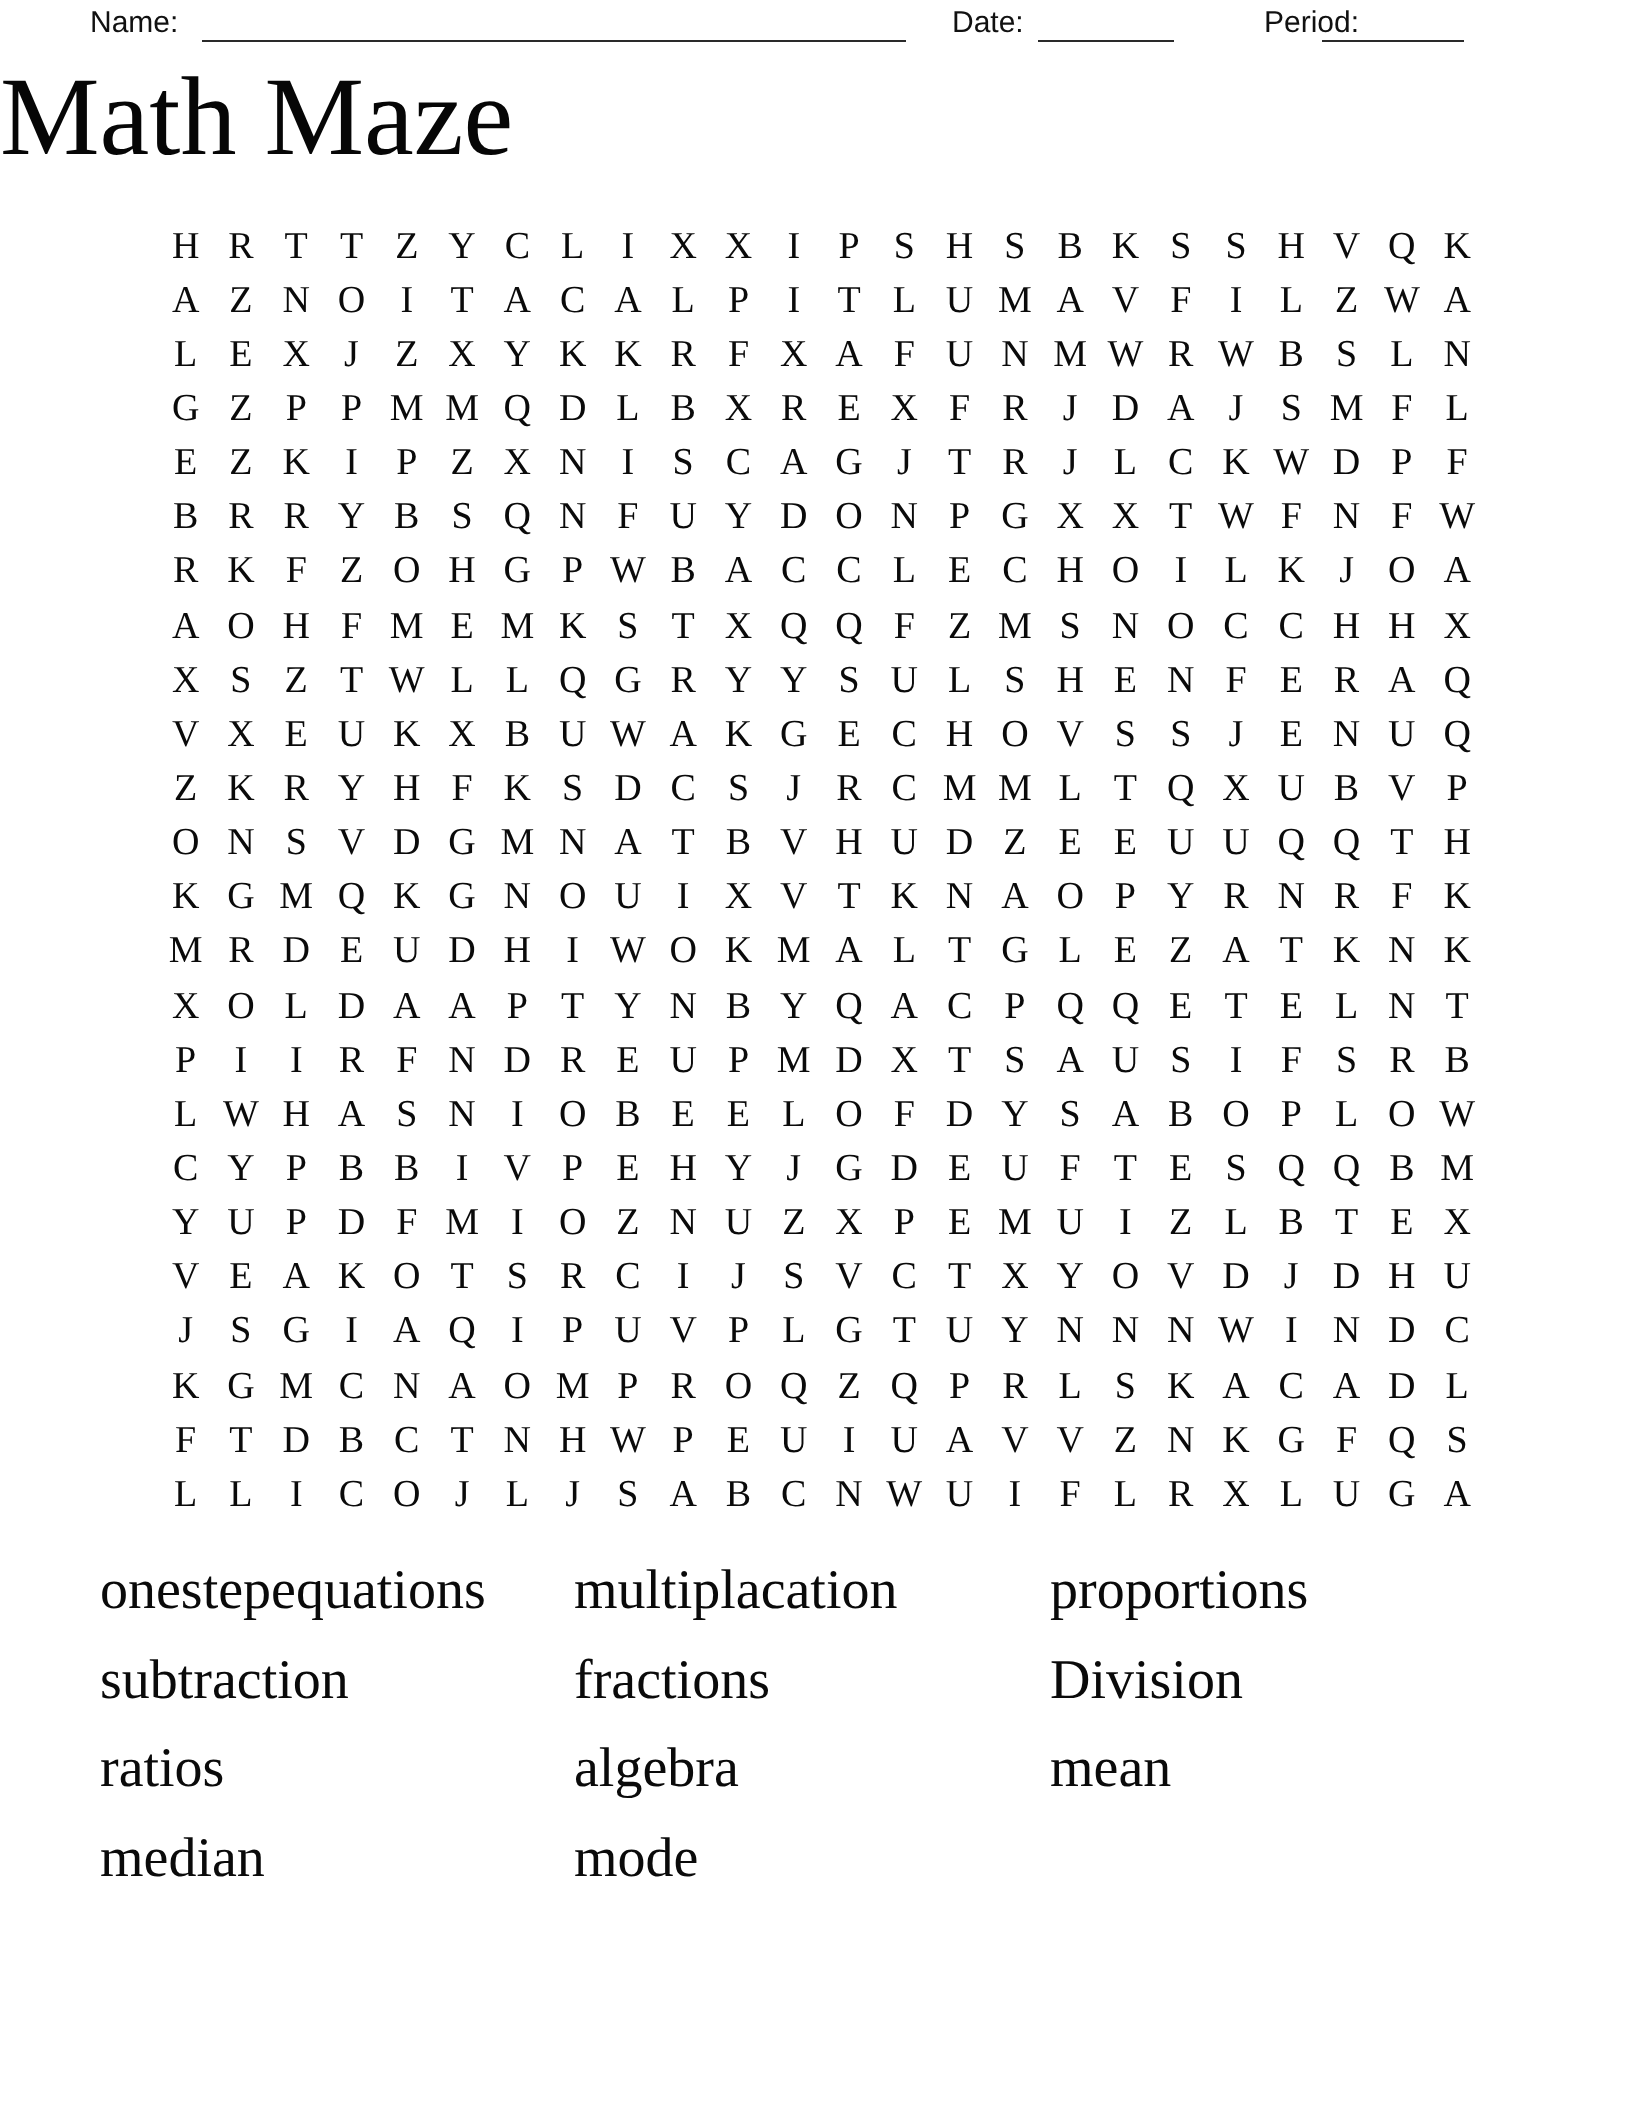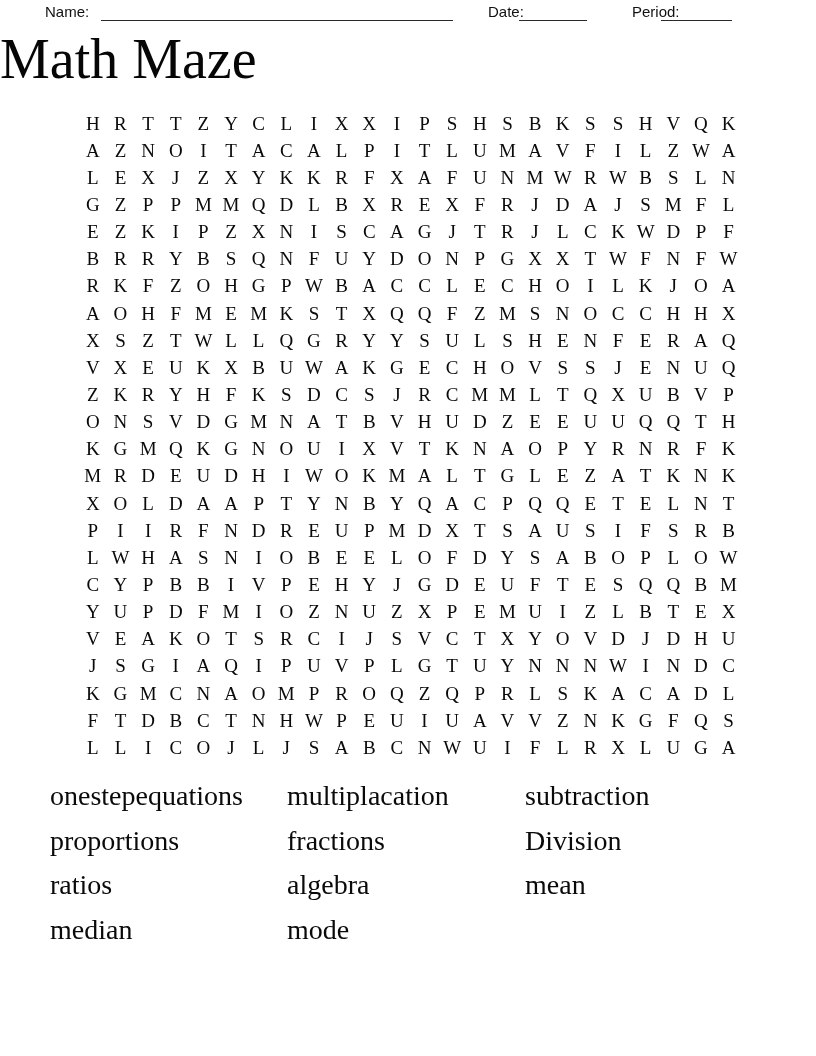--- a/index.html
+++ b/index.html
@@ -11,21 +11,21 @@
     position:relative;
     overflow:hidden;
   }
   .page { position:absolute; left:0; top:0; width:816px; height:1056px; }
 
   
   .hdr-label { position:absolute; top:3px; font-size:15px; color:#111; }
   .hdr-line  { position:absolute; top:2px; height:19px; border-bottom:1.5px solid #2a2a2a; }
   #name-label   { left:45px; }
   #name-line    { left:101px; width:352px; }
-  #date-label   { left:488px; }
+  #date-label   { left:476px; }
   #date-line    { left:519px; width:68px; }
   #period-label { left:632px; }
   #period-line  { left:661px; width:71px; }
 
   
   .title {
     position:absolute; top:28px; left:0; width:816px;
     text-align:left;
     font-family:"Liberation Serif", "DejaVu Serif", serif;
     font-size:56px; line-height:62px;
@@ -647,22 +647,22 @@
       <div class="cell">X</div>
       <div class="cell">L</div>
       <div class="cell">U</div>
       <div class="cell">G</div>
       <div class="cell">A</div>
     </div>
 
   <div id="words">
       <div class="word">onestepequations</div>
       <div class="word">multiplacation</div>
+      <div class="word">proportions</div>
       <div class="word">subtraction</div>
-      <div class="word">proportions</div>
       <div class="word">fractions</div>
       <div class="word">Division</div>
       <div class="word">ratios</div>
       <div class="word">algebra</div>
       <div class="word">mean</div>
       <div class="word">median</div>
       <div class="word">mode</div>
       <div class="word"></div>
     </div>
 

